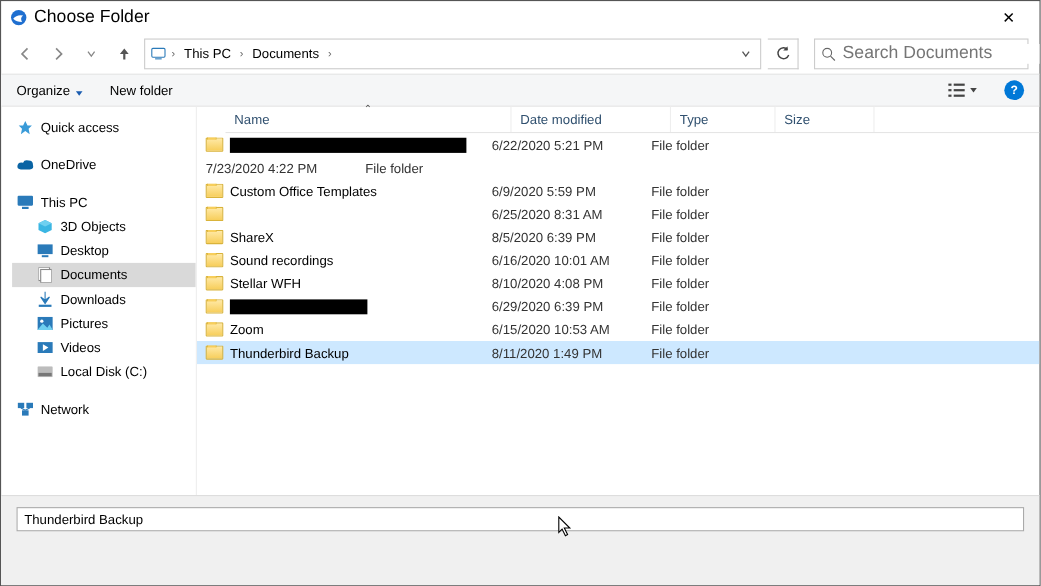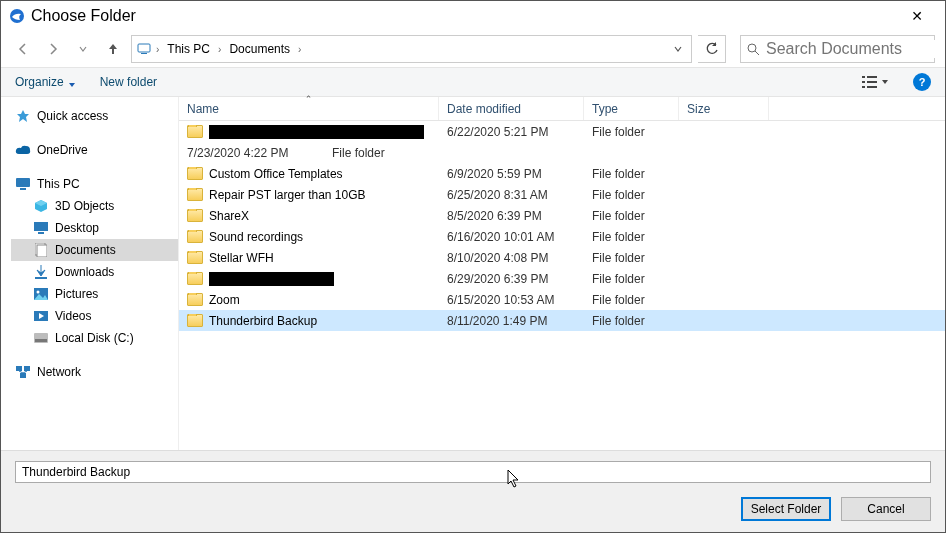--- a/index.html
+++ b/index.html
@@ -19,36 +19,36 @@
 .crumb { padding: 2px 4px; cursor: pointer; }
 .crumb-sep { color: #666; font-size: 10px; }
 .addr-drop { margin-left: auto; color: #555; padding: 0 4px; cursor: pointer; }
 .refresh { width: 28px; height: 28px; border: 1px solid #ccc; border-left: none; display: flex; align-items: center; justify-content: center; cursor: pointer; }
 .searchbox { width: 195px; height: 28px; border: 1px solid #ccc; display: flex; align-items: center; padding: 0 6px; gap: 6px; margin-left: 8px; }
 .searchbox input { border: none; outline: none; flex: 1; font-size: 16px; color: #555; }
 .searchbox .sicon { color: #555; }
 
 
 .toolbar { height: 30px; background: #f5f6f7; border-top: 1px solid #e5e5e5; border-bottom: 1px solid #e5e5e5; display: flex; align-items: center; padding: 0 14px; gap: 24px; }
-.toolbar .lnk { color: #0c4a6e; cursor: pointer; display: flex; align-items: flex-end; gap: 4px; }
+.toolbar .lnk { color: #000000; cursor: pointer; display: flex; align-items: flex-end; gap: 4px; }
 .toolbar .spacer { flex: 1; }
 .toolbar .viewbtn { color: #333; cursor: pointer; display: flex; align-items: center; gap: 3px; }
 .help { width: 18px; height: 18px; border-radius: 50%; background: #0078d7; color: #fff; display: flex; align-items: center; justify-content: center; font-weight: bold; font-size: 11px; cursor: pointer; }
 
 
 .main { display: flex; height: 355px; }
 .tree { width: 177px; padding: 8px 0 8px 10px; overflow: hidden; }
 .tree-item { display: flex; align-items: center; gap: 6px; padding: 3px 4px; cursor: pointer; }
 .tree-item.selected { background: #d9d9d9; }
 .tree-item.indent { padding-left: 22px; }
 .tree-gap { height: 12px; }
 .ticon { width: 16px; height: 16px; display: inline-flex; align-items: center; justify-content: center; }
 
 .listarea { flex: 1; border-left: 1px solid #eee; display: flex; flex-direction: column; }
-.cols { display: flex; border-bottom: 1px solid #e5e5e5; height: 24px; align-items: center; color: #30506f; position: relative; }
+.cols { display: flex; border-bottom: 1px solid #e5e5e5; height: 24px; align-items: center; color: #30506f; position: relative; margin-left: 26px; }
 .col { padding: 0 8px; border-right: 1px solid #eee; height: 100%; display: flex; align-items: center; cursor: pointer; }
 .col.name { width: 260px; position: relative; }
 .col.date { width: 145px; }
 .col.type { width: 95px; }
 .col.size { width: 90px; }
 .sort-ind { position: absolute; top: -3px; left: 50%; transform: translateX(-50%); font-size: 9px; color: #555; }
 
 .rows { flex: 1; overflow: auto; }
 .row { display: flex; height: 21px; align-items: center; cursor: pointer; }
 .row.selected { background: #cde8ff; }
@@ -311,21 +311,20 @@
             <span class="folder-icon"></span>
             <span>Custom Office Templates</span>
           </div>
           <div class="cell date">6/9/2020 5:59 PM</div>
           <div class="cell type">File folder</div>
           <div class="cell size"></div>
         </div>
         <div class="row">
           <div class="cell name">
             <span class="folder-icon"></span>
-            <span>Repair PST larger than 10GB</span>
           </div>
           <div class="cell date">6/25/2020 8:31 AM</div>
           <div class="cell type">File folder</div>
           <div class="cell size"></div>
         </div>
         <div class="row">
           <div class="cell name">
             <span class="folder-icon"></span>
             <span>ShareX</span>
           </div>
@@ -378,24 +377,20 @@
           <div class="cell type">File folder</div>
           <div class="cell size"></div>
         </div>
       </div>
   </div>
 </div>
 
 <div class="bottom">
   <div class="folder-row">
     <input class="folder-input" value="Thunderbird Backup" style="">
-  </div>
-  <div class="btnrow">
-    <button class="btn primary">Select Folder</button>
-    <button class="btn">Cancel</button>
   </div>
 </div>
 
 <div class="cursor-img">
   <svg width="14" height="20" viewBox="0 0 14 20">
       <path d="M1 1 L1 15 L4 12 L7 18 L9 17 L6 11 L11 11 Z" fill="#fff" stroke="#000"></path>
     </svg>
 </div>
 
 </body></html>

